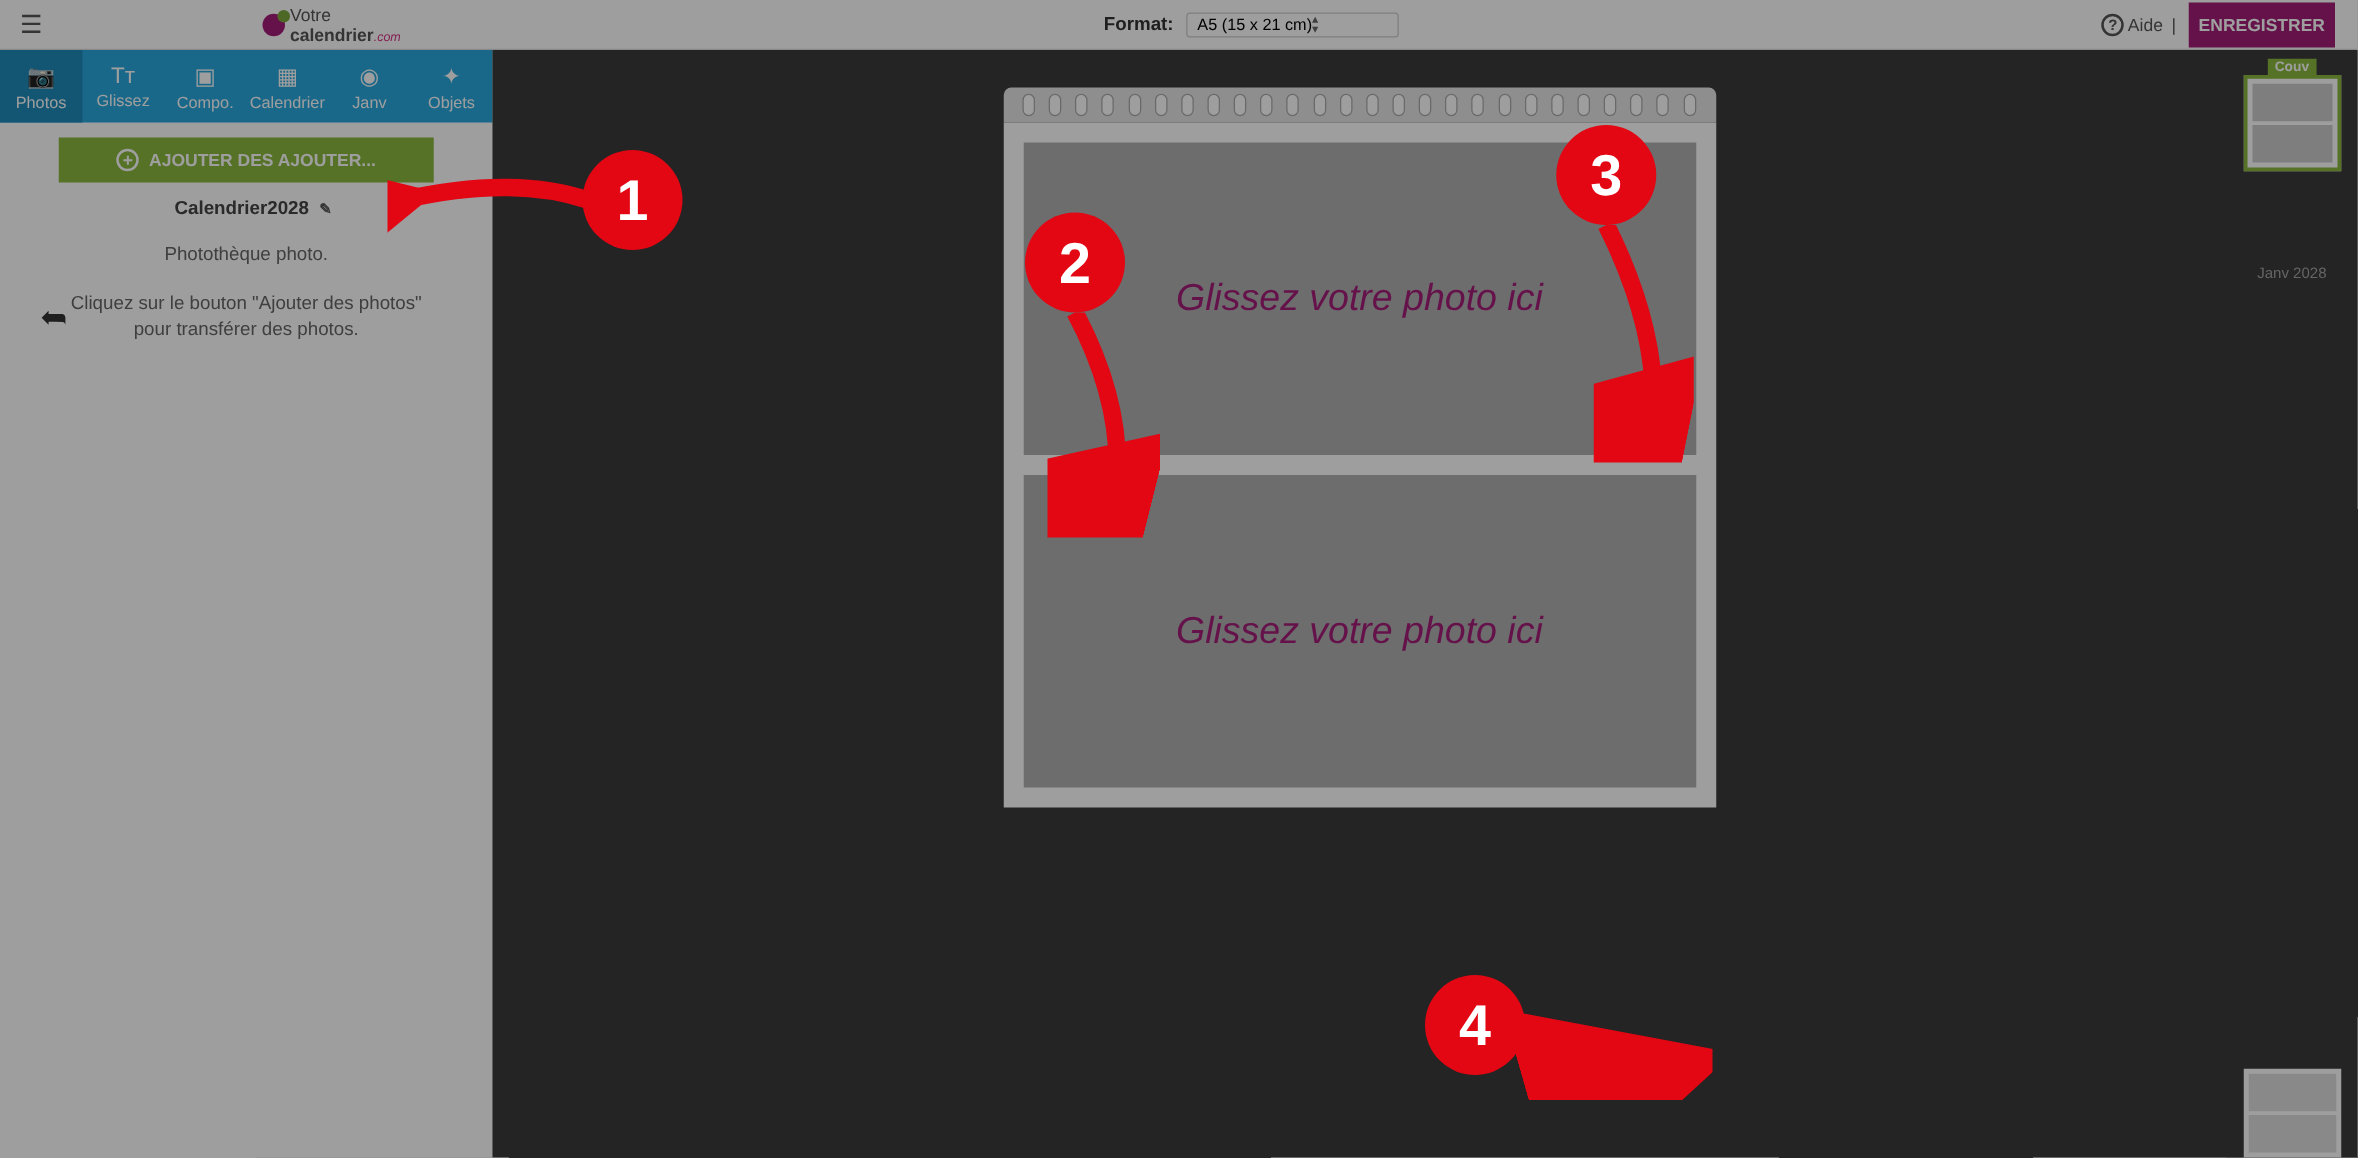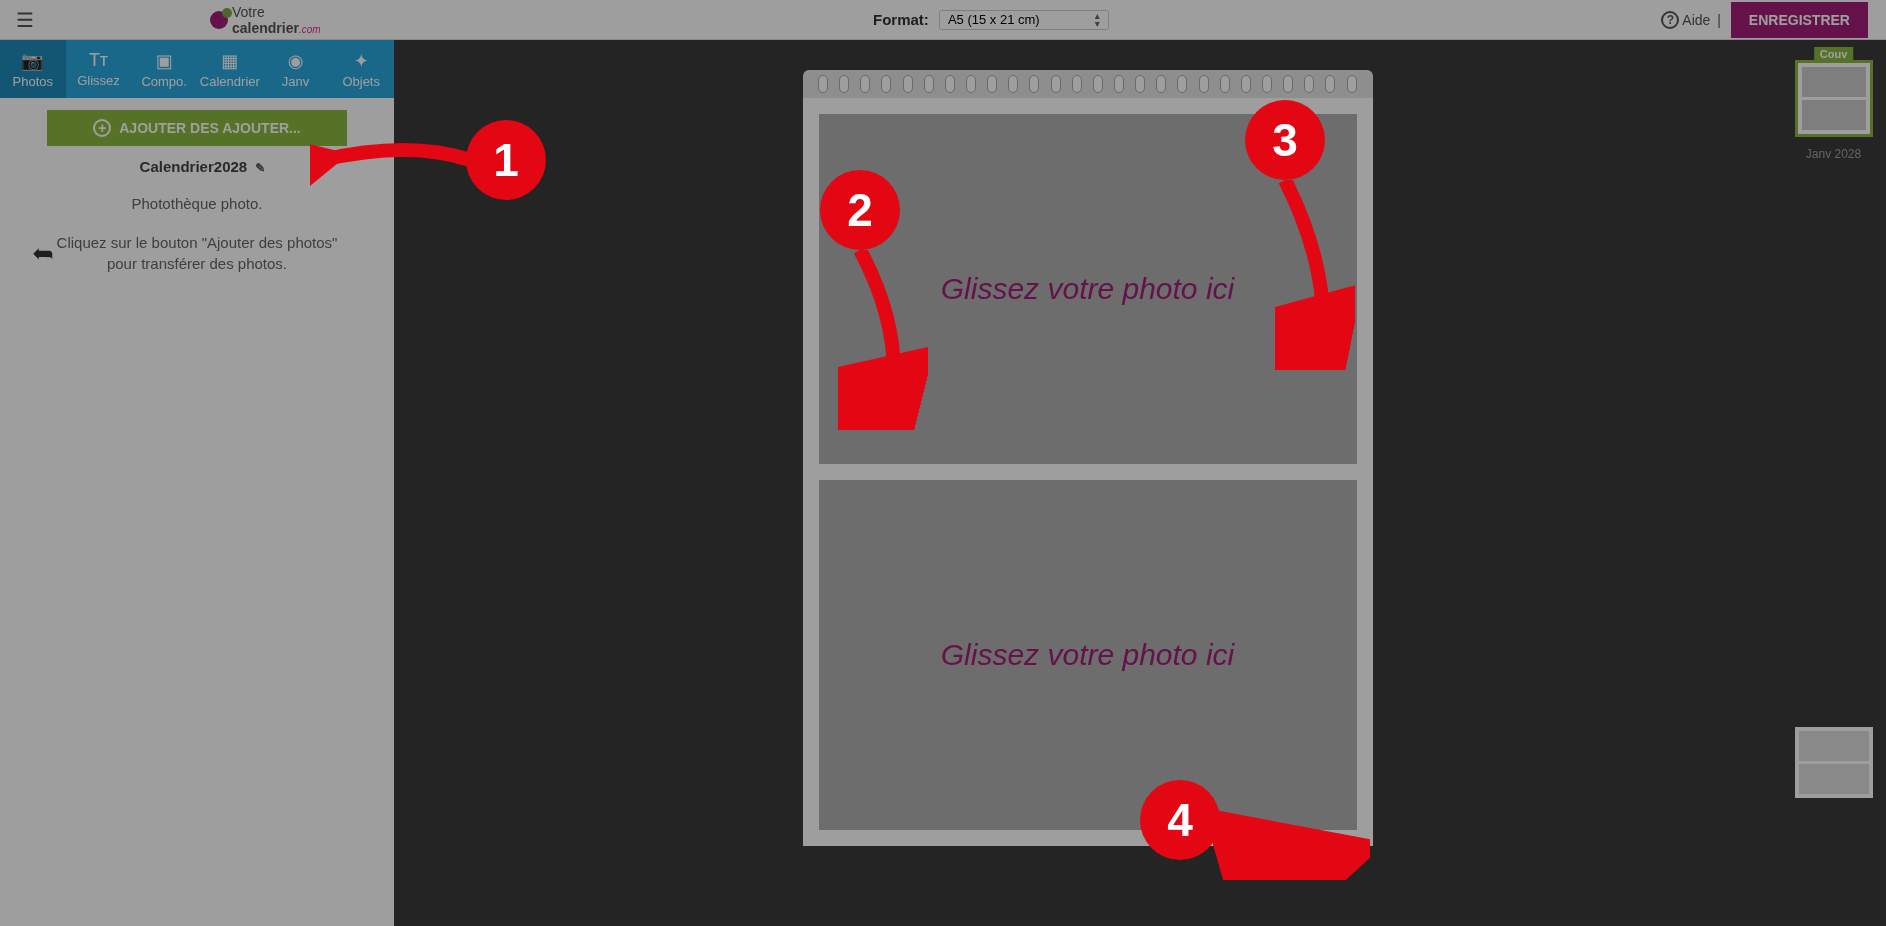--- a/index.html
+++ b/index.html
@@ -7,25 +7,25 @@
 
   
   .header { height: 40px; background: #fff; display: flex; align-items: center; padding: 0 10px; border-bottom: 1px solid #ddd; }
   .menu-icon { width: 30px; text-align: center; color: #555; font-size: 20px; cursor: pointer; }
   .logo { margin-left: 170px; display: flex; align-items: center; font-size: 14px; color: #555; }
   .logo b { color: #555; }
   .logo .dot { width: 18px; height: 18px; background: #a41e7a; border-radius: 50%; margin-right: 4px; position: relative; }
   .logo .dot::after { content:""; position:absolute; top:-3px; left:12px; width:10px; height:10px; background:#7ca63d; border-radius:50%; }
   .format-area { margin-left: auto; margin-right: auto; display: flex; align-items: center; gap: 10px; }
   .format-label { font-weight: bold; color: #333; font-size: 15px; }
-  .format-select { width: 170px; height: 20px; border: 1px solid #ccc; border-radius: 3px; padding: 0 8px; font-size: 13px; background: #fff; position: relative; display:flex; align-items:center; justify-content:space-between; }
+  .format-select { width: 170px; height: 20px; border: 1px solid #ccc; border-radius: 3px; padding: 0 8px; font-size: 13px; background: #fff; position: relative; display:flex; align-items:center; }
   .format-select .arrows { font-size: 10px; line-height: 8px; color:#666; }
   .help { color: #555; font-size: 14px; display: flex; align-items: center; gap: 3px; margin-right: 10px; }
   .help-icon { display:inline-block; width:18px; height:18px; border:2px solid #555; border-radius:50%; text-align:center; line-height:14px; font-size:12px; font-weight:bold; }
-  .btn-save { background: #a41e7a; color:#fff; font-weight:bold; font-size:14px; padding: 10px 18px; border:none; cursor:pointer; margin-right:8px; }
+  .btn-save { background: #a41e7a; color:#fff; font-weight:bold; font-size:14px; padding: 10px 8px; border:none; cursor:pointer; margin-right:8px; }
   .btn-preview { background: #8bb93e; color:#fff; font-weight:bold; font-size:14px; padding: 10px 18px; border:none; cursor:pointer; }
 
   
   .tabs { height: 58px; background: #2ba8de; display: flex; width: 394px; }
   .tab { flex: 1; display:flex; flex-direction:column; align-items:center; justify-content:center; color:#fff; font-size:13px; cursor:pointer; }
   .tab.active { background: #1f8cbc; }
   .tab-icon { font-size: 18px; margin-bottom: 2px; }
 
   
   .app-body { display:flex; height: calc(926px - 40px); }
@@ -36,24 +36,24 @@
   .cal-name { text-align:center; font-weight:bold; color:#444; margin-top: 10px; font-size:15px;margin-left:11px; }
   .pencil { font-size:12px; color:#555; margin-left:4px; }
   .empty-lib { text-align:center; color:#666; margin-top:20px; font-size:15px; }
   .hint { text-align:center; color:#666; margin-top:20px; font-size:15px; padding: 0 40px; line-height:1.4; }
   .back-arrow { position:absolute; left:35px; top:300px; color:#333; font-size:26px; transform: scaleX(-1); }
   .canvas-area { flex:1; background:#3a3a3a; position:relative; display:flex; }
   .page-holder { margin: 30px auto; width: 570px; }
   .spiral { height: 28px; background:#e5e5e5; border-radius: 6px 6px 0 0; display:flex; align-items:center; justify-content:space-around; padding: 0 10px; }
   .spiral span { width:10px; height:18px; border:1px solid #aaa; border-radius:5px; background:#fff; display:inline-block; }
   .page { background:#fff; padding: 16px; display:flex; flex-direction:column; gap:16px; }
-  .photo-slot { background:#b0b0b0; height: 350px; display:flex; align-items:center; justify-content:center; color:#a41e7a; font-size:30px; font-style:italic; }
-
-  
-  .thumbs { width: 105px; background:#3a3a3a; padding-top: 20px; display:flex; flex-direction:column; align-items:center; gap:6px; }
+  .photo-slot { background:#b0b0b0; height: 250px; display:flex; align-items:center; justify-content:center; color:#a41e7a; font-size:30px; font-style:italic; }
+
+  
+  .thumbs { width: 105px; background:#3a3a3a; padding-top: 20px; display:flex; flex-direction:column; align-items:center; gap:6px;justify-content:space-between; }
   .thumb { width:78px; background:#fff; border:3px solid #8bb93e; padding:4px; display:flex; flex-direction:column; gap:3px; position:relative; }
   .thumb-mini { height:30px; background:#ccc; }
   .thumb-tag { position:absolute; top:-16px; left:50%; transform:translateX(-50%); background:#8bb93e; color:#fff; font-size:11px; padding:1px 6px; font-weight:bold; }
   .thumb-label { color:#a3a3a3; font-size:12px; text-align:center; margin-top:4px; }
   .thumb2 { width:78px; background:#fff; padding:4px; display:flex; flex-direction:column; gap:3px; margin-top:12px; }
   .thumb2 .thumb-mini { background:#ddd; height:30px; }
 
   
   .badge { position:absolute; width:80px; height:80px; background:#e30613; border-radius:50%; color:#fff; font-size:46px; font-weight:bold; display:flex; align-items:center; justify-content:center; z-index:50; }
   .arrow-svg { position:absolute; z-index:49; pointer-events:none; }

